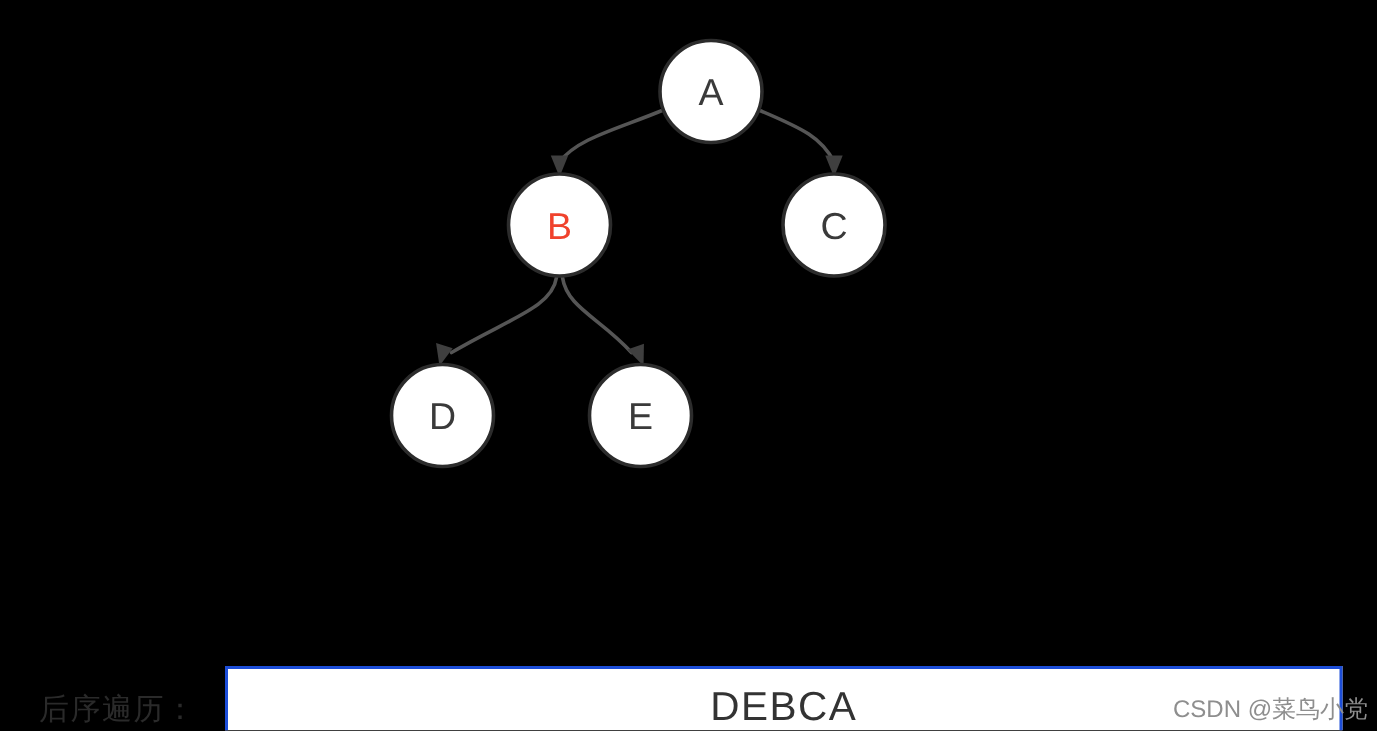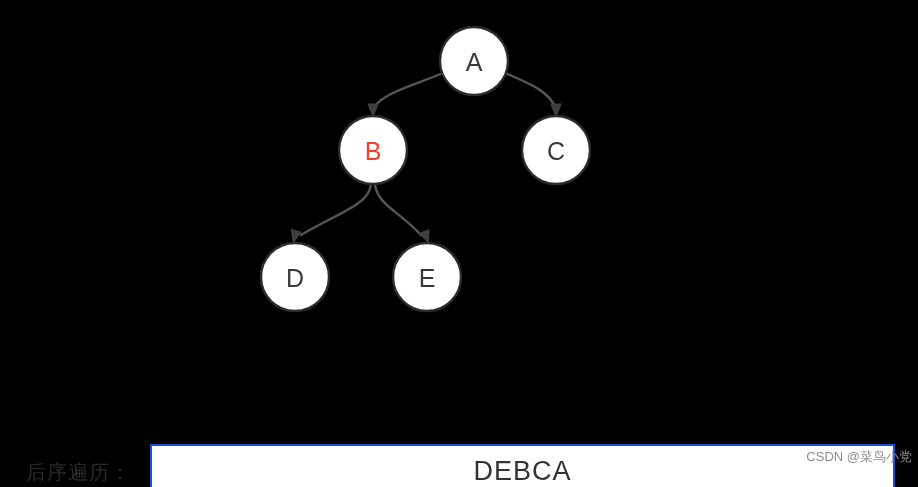--- a/index.html
+++ b/index.html
@@ -85,22 +85,22 @@
     justify-content: center;
   }
   #result-text {
     font-size: 27px;
     color: #333333;
     letter-spacing: 1px;
   }
   #watermark {
     position: absolute;
     right: 6px;
-    bottom: 21px;
-    font-size: 13px;
+    bottom: 3px;
+    font-size: 16px;
     color: #8e8e8e;
     white-space: nowrap;
   }
 </style>
 </head>
 <body>
 
 <div id="canvas">
 
   <svg id="tree-svg" viewBox="0 0 918 400">

